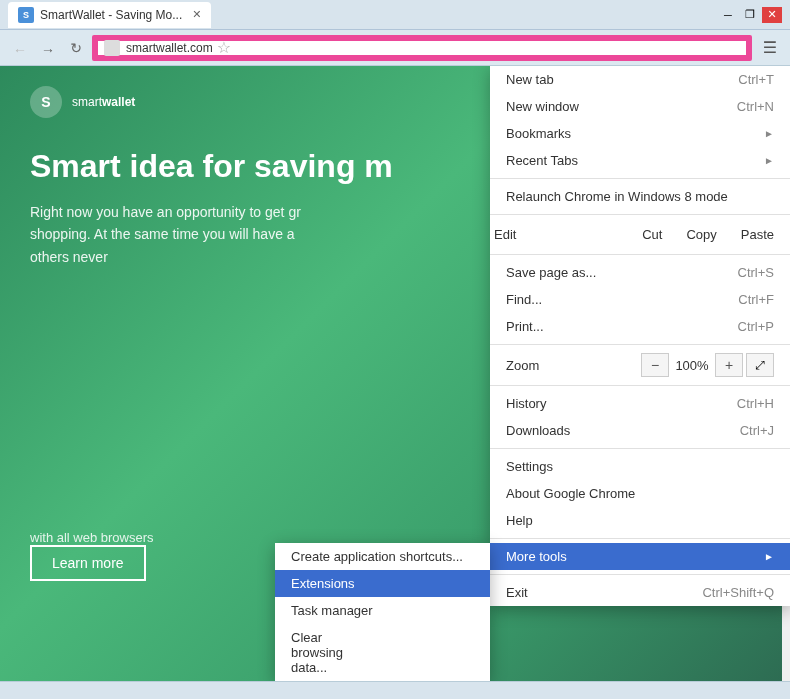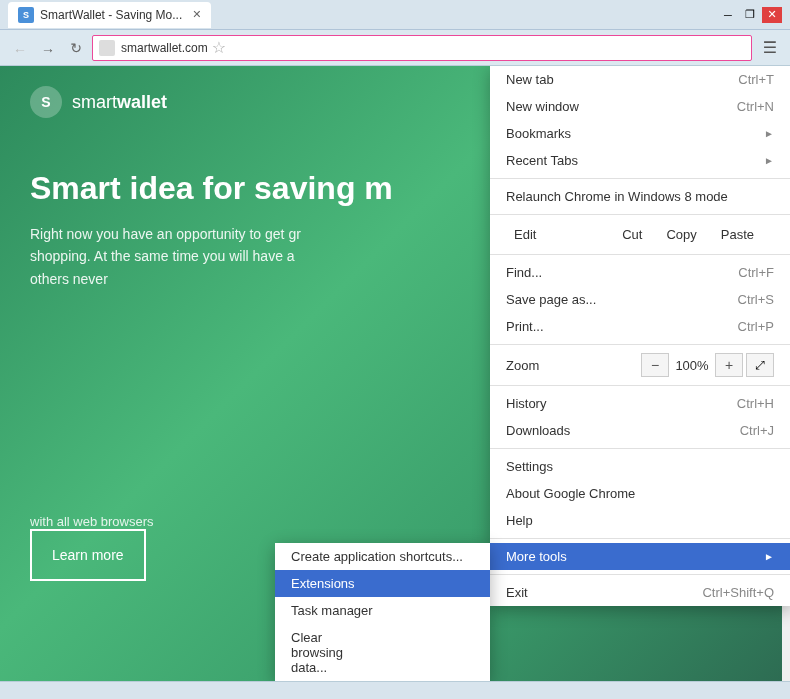--- a/index.html
+++ b/index.html
@@ -46,21 +46,21 @@
       padding: 0 8px;
       gap: 4px;
       border-bottom: 1px solid #b8ccd8;
     }
     .nav-btn { width: 24px; height: 24px; display: flex; align-items: center; justify-content: center; color: #666; cursor: pointer; font-size: 14px; }
     .nav-btn.disabled { color: #bbb; }
     .address-bar {
       flex: 1;
       height: 26px;
       background: white;
-      border: 1px solid #ec4899;
+      border: 6px solid #ec4899;
       border-radius: 2px;
       display: flex;
       align-items: center;
       padding: 0 6px;
       font-size: 12px;
       color: #333;
     }
     .page-icon { width: 16px; height: 16px; background: #ddd; border-radius: 2px; margin-right: 6px; }
     .bookmark-star { color: #aaa; font-size: 16px; margin-left: 4px; cursor: pointer; }
     .menu-btn { width: 24px; height: 24px; display: flex; align-items: center; justify-content: center; color: #555; cursor: pointer; font-size: 16px; margin-left: 2px; }
@@ -87,45 +87,45 @@
       align-items: center;
       gap: 10px;
     }
     .sw-logo {
       width: 32px; height: 32px;
       background: rgba(255,255,255,0.25);
       border-radius: 50%;
       display: flex; align-items: center; justify-content: center;
       color: white; font-size: 14px; font-weight: bold;
     }
-    .sw-name { color: white; font-size: 18px; font-weight: 300; }
+    .sw-name { color: white; font-size: 12px; font-weight: 300; }
     .sw-name strong { font-weight: 700; }
 
     .hero-text {
       position: absolute;
-      top: 104px;
+      top: 82px;
       left: 30px;
       right: 0;
       color: white;
     }
     .hero-title { font-size: 32px; font-weight: 700; margin-bottom: 16px; }
     .hero-desc { font-size: 14px; line-height: 1.6; color: rgba(255,255,255,0.9); }
 
     .learn-more-section {
       position: absolute;
       bottom: 100px;
       left: 30px;
       right: 0;
     }
     .learn-more-text { color: rgba(255,255,255,0.85); font-size: 13px; }
     .learn-more-btn {
       display: inline-block;
       border: 2px solid white;
       color: white;
-      padding: 16px 20px;
+      padding: 8px 20px;
       font-size: 14px;
       cursor: pointer;
     }
 
     
     .chrome-menu {
       position: absolute;
       top: 0;
       right: 0;
       width: 300px;
@@ -150,21 +150,21 @@
     .shortcut { color: #888; font-size: 13px; margin-left: 20px; }
     .menu-arrow { color: #888; font-size: 10px; margin-left: 4px; }
     .menu-item.highlighted .menu-arrow { color: white; }
 
     .menu-divider { height: 1px; background: #e0e0e0; margin: 4px 0; }
 
     
     .edit-row {
       display: flex;
       align-items: center;
-      padding: 4px 24px;
+      padding: 4px 4px;
       gap: 0;
     }
     .edit-label { flex: 1; color: #333; font-size: 13px; }
     .edit-btn {
       padding: 4px 12px;
       font-size: 13px;
       color: #333;
       cursor: pointer;
       border-radius: 2px;
     }
@@ -326,27 +326,27 @@
       <div class="edit-row">
         <span class="edit-label">Edit</span>
         <span class="edit-btn">Cut</span>
         <span class="edit-btn">Copy</span>
         <span class="edit-btn">Paste</span>
       </div>
 
       <div class="menu-divider"></div>
 
       <div class="menu-item">
+        <span class="menu-label">Save page as...</span>
+        <span class="shortcut">Ctrl+S</span>
+      </div>
+
+      <div class="menu-item">
         <span class="menu-label">Find...</span>
         <span class="shortcut">Ctrl+F</span>
-      </div>
-
-      <div class="menu-item">
-        <span class="menu-label">Save page as...</span>
-        <span class="shortcut">Ctrl+S</span>
       </div>
 
       <div class="menu-item">
         <span class="menu-label">Print...</span>
         <span class="shortcut">Ctrl+P</span>
       </div>
 
       <div class="menu-divider"></div>
 
       <div class="zoom-row">

